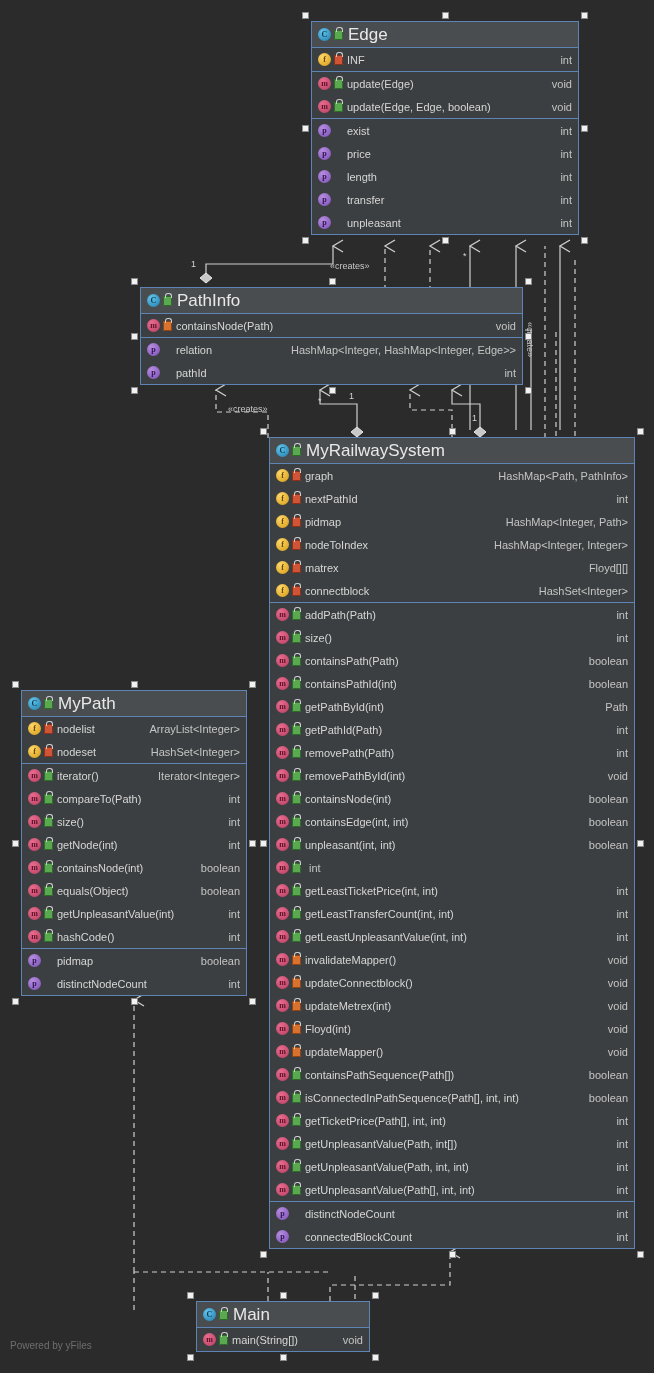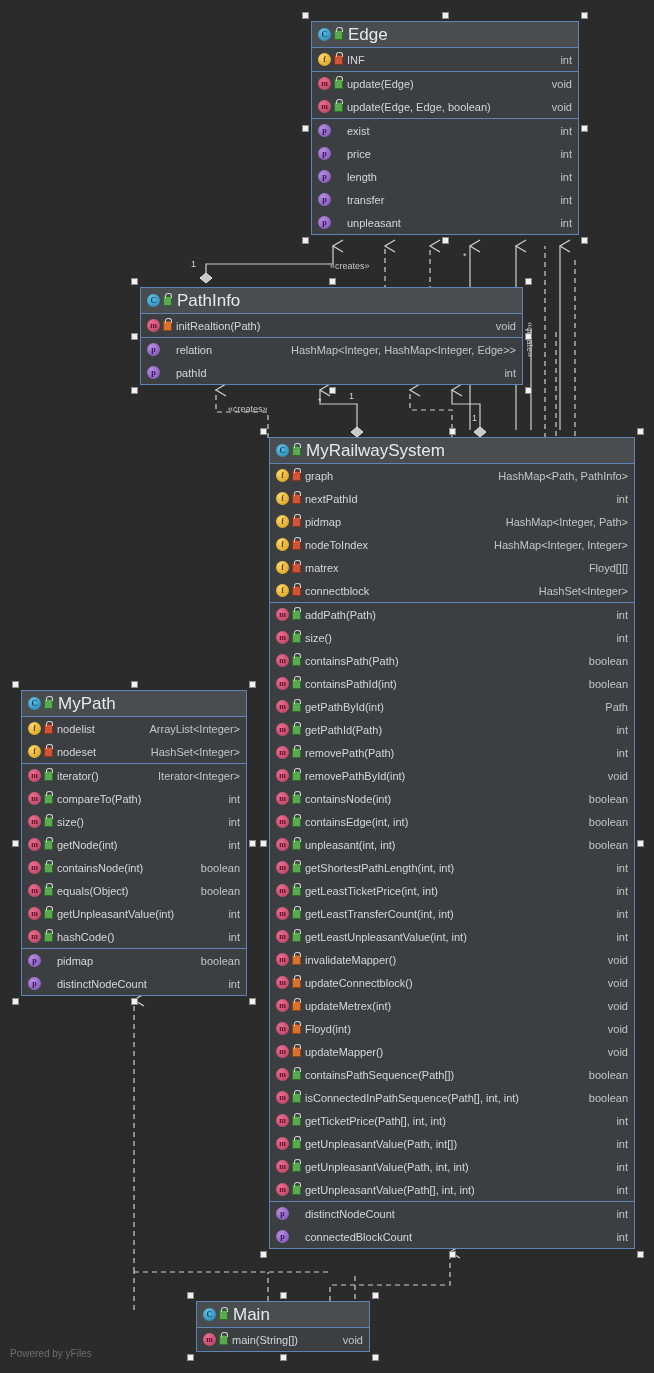--- a/index.html
+++ b/index.html
@@ -130,21 +130,21 @@
   .h.tc { left: calc(50% - 3px); top: -10px; }
   .h.tr { right: -10px; top: -10px; }
   .h.ml { left: -10px;  top: calc(50% - 3px); }
   .h.mr { right: -10px; top: calc(50% - 3px); }
   .h.bl { left: -10px;  bottom: -10px; }
   .h.bc { left: calc(50% - 3px); bottom: -10px; }
   .h.br { right: -10px; bottom: -10px; }
   
   #footer {
     position: absolute;
-    left: 10px; bottom: 14px;
+    left: 10px; bottom: 22px;
     color: #6e6e6e;
     font-size: 10px;
   }
   .vcreate {
     transform: rotate(90deg);
     transform-origin: left top;
   }
 </style>
 </head>
 <body>
@@ -283,21 +283,21 @@
     <div class="node-header">
       <span class="ico ico-class">C</span>
       <span class="lock lock-green"></span>
       <span class="node-title">PathInfo</span>
     </div>
     <div>
         <div class="section">
           <div class="row">
             <span class="ico ico-method">m</span>
             <span class="lock lock-orange"></span>
-            <span class="row-name">initRealtion(Path)</span>
+            <span class="row-name">containsNode(Path)</span>
             <span class="row-type">void</span>
           </div>
         </div>
         <div class="section">
           <div class="row">
             <span class="ico ico-prop">p</span>
             <span class="ico-pad"></span>
             <span class="row-name">relation</span>
             <span class="row-type">HashMap&lt;Integer, HashMap&lt;Integer, Edge&gt;&gt;</span>
           </div>
@@ -429,21 +429,20 @@
           </div>
           <div class="row">
             <span class="ico ico-method">m</span>
             <span class="lock lock-green"></span>
             <span class="row-name">unpleasant(int, int)</span>
             <span class="row-type">boolean</span>
           </div>
           <div class="row">
             <span class="ico ico-method">m</span>
             <span class="lock lock-green"></span>
-            <span class="row-name">getShortestPathLength(int, int)</span>
             <span class="row-type">int</span>
           </div>
           <div class="row">
             <span class="ico ico-method">m</span>
             <span class="lock lock-green"></span>
             <span class="row-name">getLeastTicketPrice(int, int)</span>
             <span class="row-type">int</span>
           </div>
           <div class="row">
             <span class="ico ico-method">m</span>

